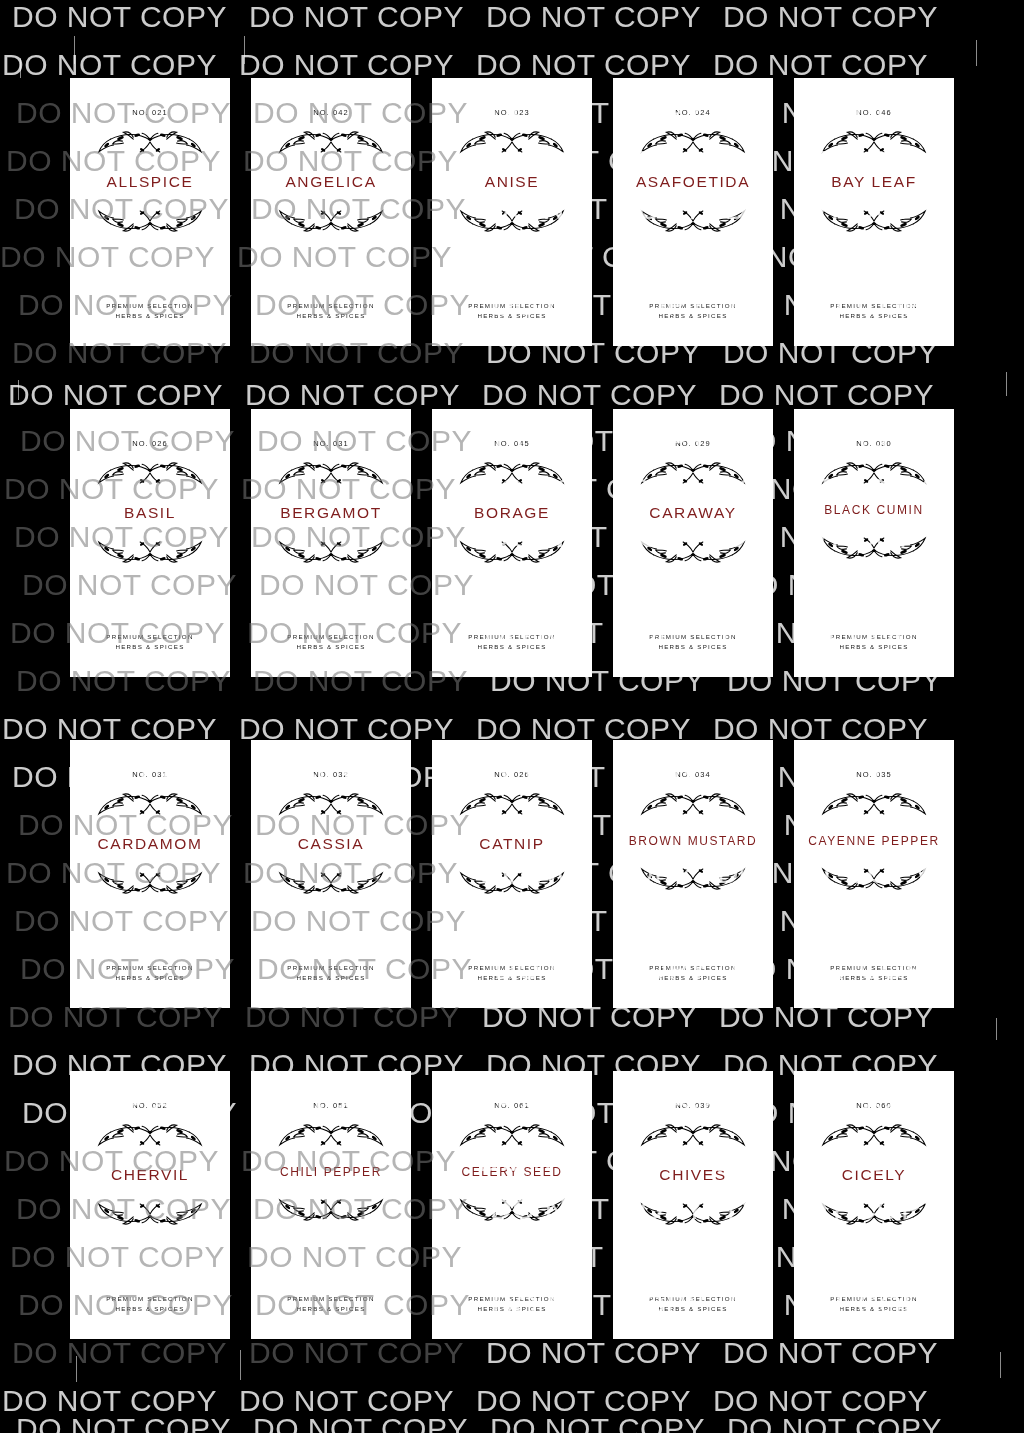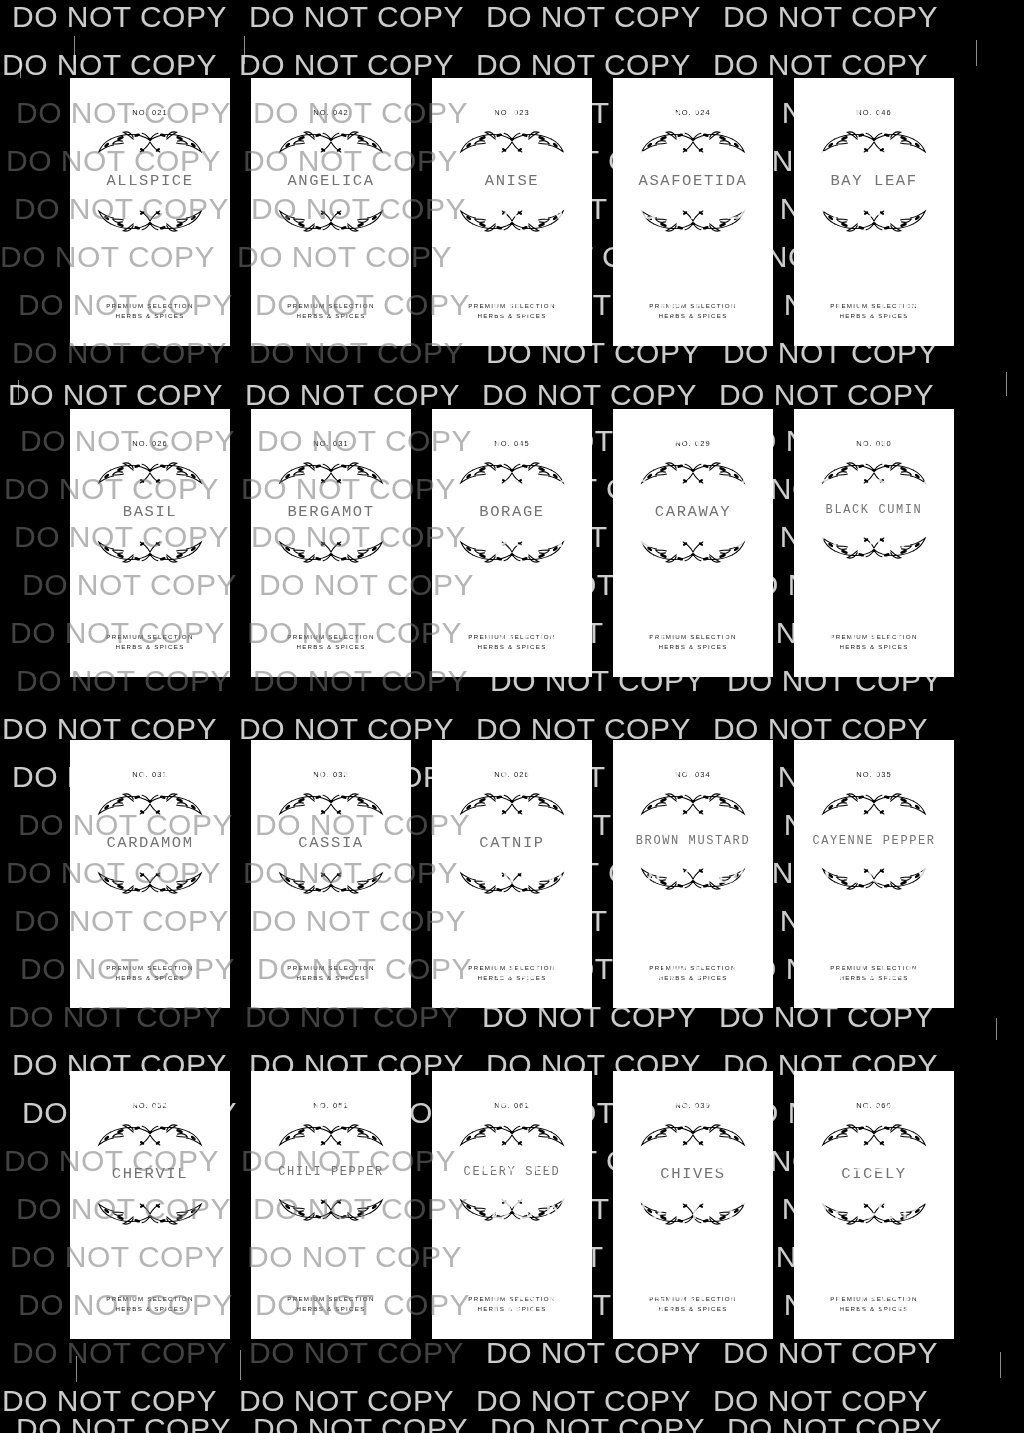--- a/index.html
+++ b/index.html
@@ -59,24 +59,24 @@
     width: 128px;
     height: 42px;
     display: block;
     margin: 0 auto;
   }
 
   .orn.top { margin-top: 10px; }
   .orn.bottom { margin-top: 2px; }
 
   .label-name {
-    font-family: Liberation Mono, monospace;
+    font-family: Liberation Sans, sans-serif;
     font-size: 15.5px;
     letter-spacing: 1.6px;
-    color: #737373;
+    color: #7f1d1d;
     text-align: center;
     line-height: 1.12;
     margin: 4px 0 2px 0;
     text-transform: uppercase;
     width: 100%;
   }
 
   .label-name.two-line { font-size: 12px; }
 
   .label-sub {

